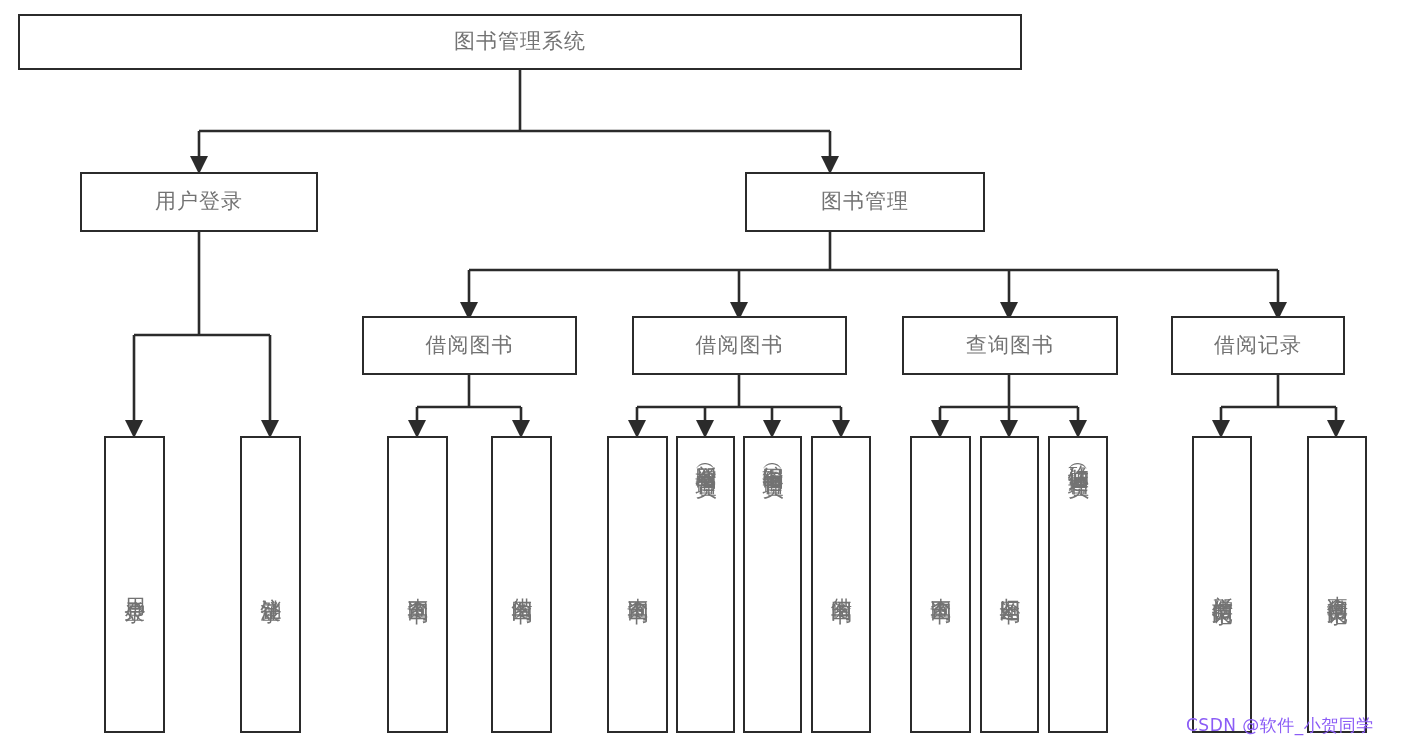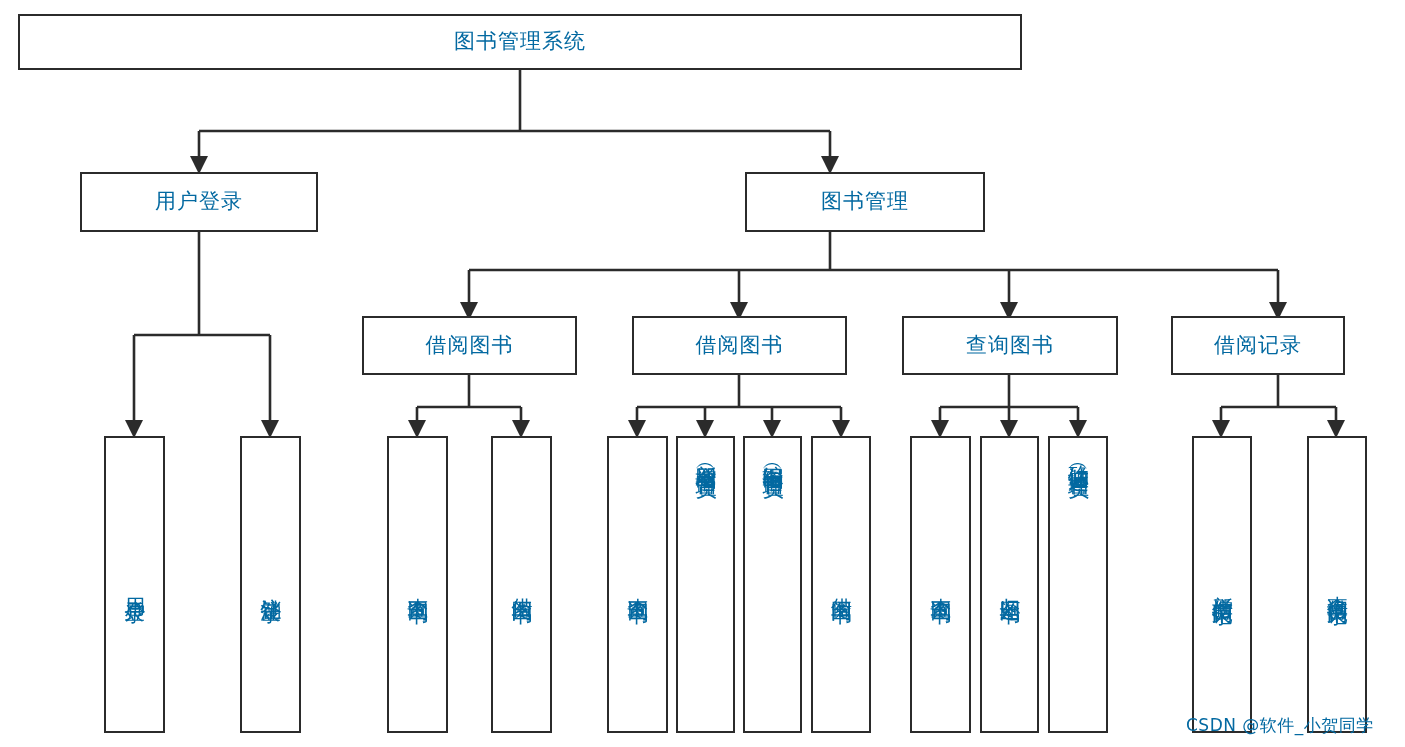--- a/index.html
+++ b/index.html
@@ -26,21 +26,21 @@
     height: 747px;
   }
   .node {
     position: absolute;
     box-sizing: border-box;
     background: #ffffff;
     border: 2.5px solid #2b2b2b;
     display: flex;
     align-items: center;
     justify-content: center;
-    color: #0369a1;
+    color: #737373;
     z-index: 2;
     font-family: Liberation Serif, serif;
   }
   .node-h {
     font-size: 21px;
     line-height: 1.2;
     letter-spacing: 1px;
     white-space: nowrap;
   }
   .node-v {
@@ -54,21 +54,21 @@
   }
   .node-v.tall-text {
     justify-content: flex-start;
     padding-top: 10px;
   }
   .watermark {
     position: absolute;
     left: 1186px;
     top: 714px;
     font-size: 17px;
-    color: #0369a1;
+    color: #8b5cf6;
     letter-spacing: 0.5px;
     white-space: nowrap;
     z-index: 5;
     font-family: "DejaVu Sans", "Liberation Sans", sans-serif;
   }
 </style>
 </head>
 <body>
 
 <div id="diagram-root">

